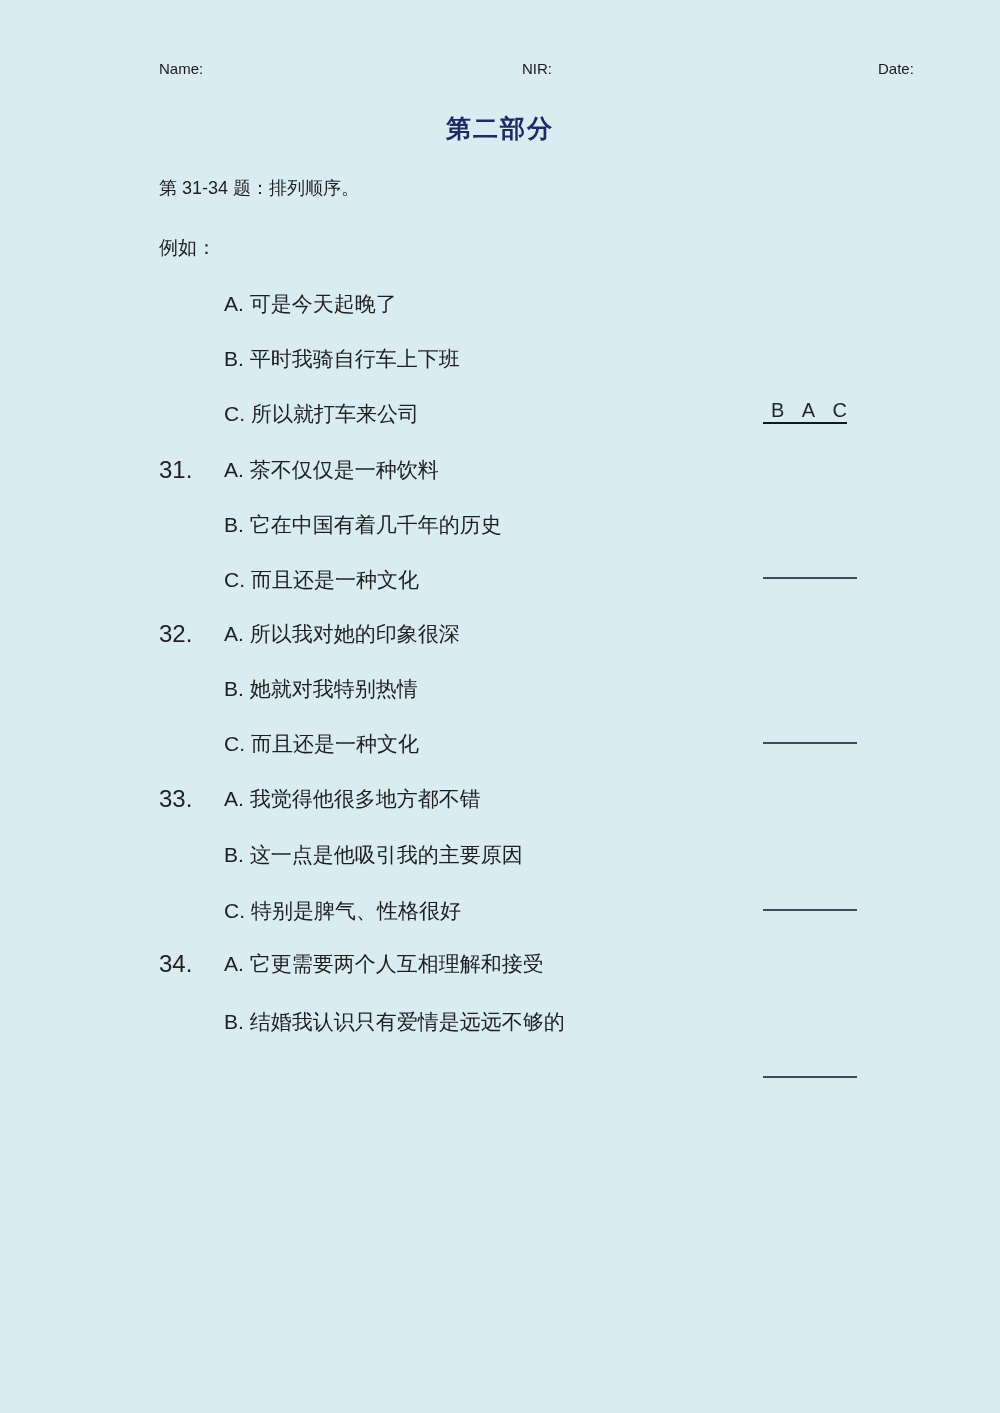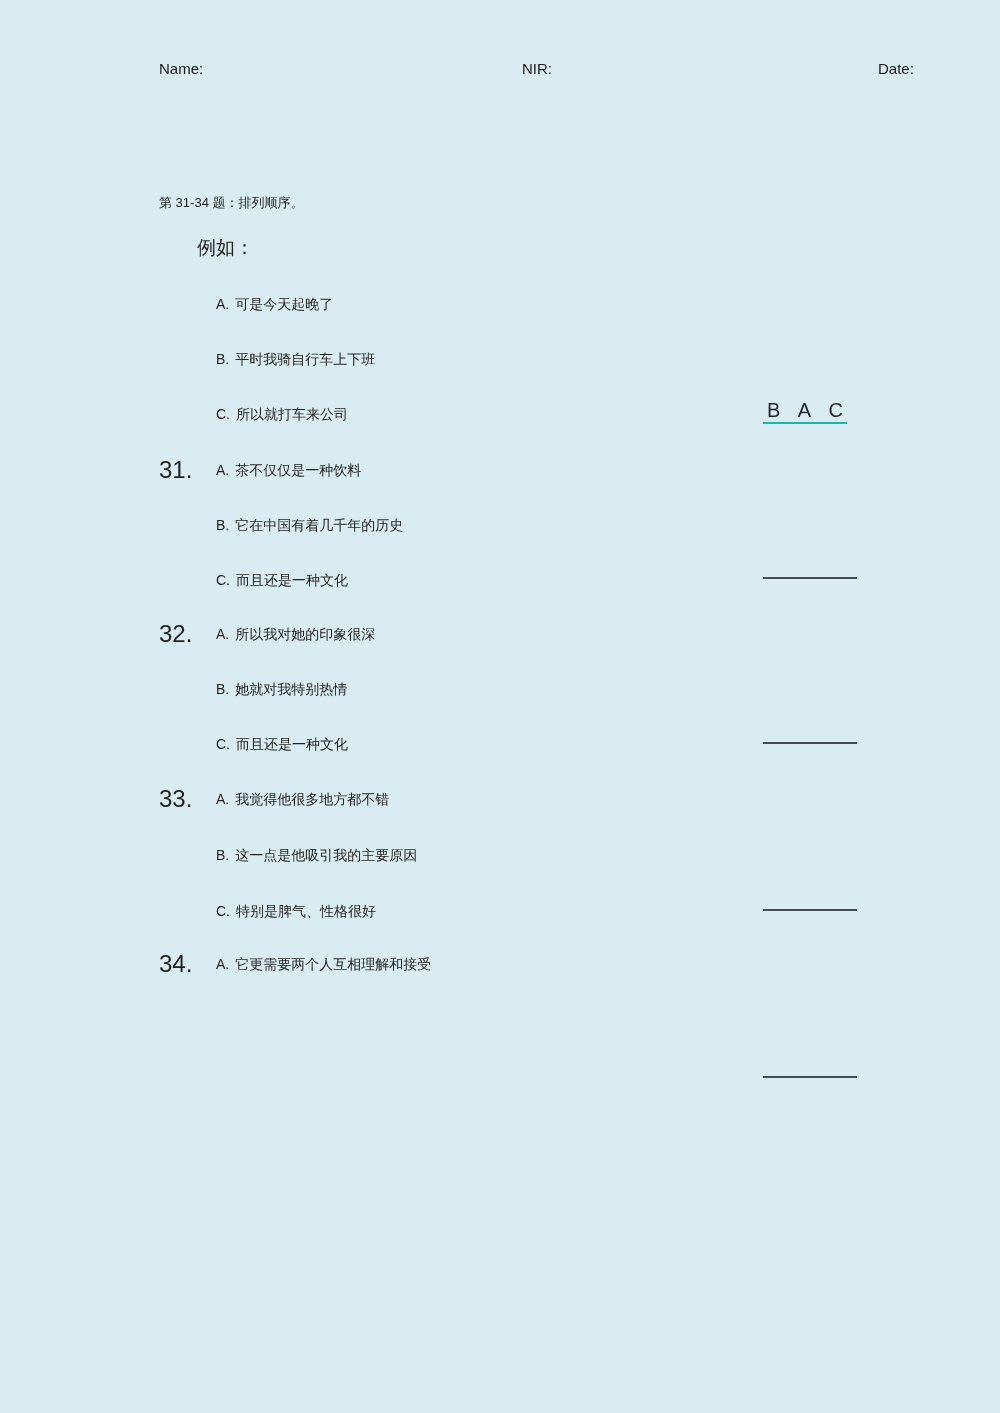--- a/index.html
+++ b/index.html
@@ -35,77 +35,77 @@
     margin: 0;
     text-align: center;
     font-size: 25px;
     font-weight: 700;
     color: #1c2a66;
     letter-spacing: 2px;
   }
   .instruction {
     position: absolute;
     left: 121px;
-    top: 194px;
-    font-size: 13px;
+    top: 176px;
+    font-size: 18px;
   }
   .example-label {
     position: absolute;
     left: 121px;
     top: 235px;
     font-size: 19px;
-    margin-left: 38px;
   }
   .opt {
     position: absolute;
-    left: 178px;
-    font-size: 14px;
+    left: 186px;
+    font-size: 21px;
     line-height: 24px;
     white-space: nowrap;
   }
   .opt .opt-label {
     display: inline-block;
     margin-right: 6px;
   }
   .qnum {
     position: absolute;
     left: 121px;
     font-size: 24px;
     line-height: 24px;
   }
   .answer-key {
     position: absolute;
     left: 725px;
     top: 398px;
     width: 84px;
     height: 24px;
-    text-align: center;
+    text-align: right;
     font-size: 20px;
     line-height: 24px;
     word-spacing: 13px;
     color: #1f242b;
-    border-bottom: 2px solid #14b8a6;
+    border-bottom: 2px solid #0f172a;
   }
   .answer-blank {
     position: absolute;
     left: 725px;
     width: 94px;
     height: 0;
     border-top: 2px solid #3f4b55;
   }
 </style>
 </head>
 <body>
 
 <div class="page">
 
   <span class="hdr hdr-name">Name:</span>
   <span class="hdr hdr-nir">NIR:</span>
   <span class="hdr hdr-date">Date:</span>
 
+  <h1 class="title">第二部分</h1>
 
   <div class="instruction">第 31-34 题：排列顺序。</div>
 
   <div class="example-label">例如：</div>
 
   <div class="opt" style="top:292px">
     <span class="opt-label">A.</span><span class="opt-text">可是今天起晚了</span>
   </div>
   <div class="opt" style="top:347px">
     <span class="opt-label">B.</span><span class="opt-text">平时我骑自行车上下班</span>
@@ -148,15 +148,18 @@
   </div>
   <div class="opt" style="top:899px">
     <span class="opt-label">C.</span><span class="opt-text">特别是脾气、性格很好</span>
   </div>
   <div class="answer-blank" style="top:909px"></div>
 
   <div class="qnum" style="top:952px">34.</div>
   <div class="opt" style="top:952px">
     <span class="opt-label">A.</span><span class="opt-text">它更需要两个人互相理解和接受</span>
   </div>
+  <div class="opt" style="top:1010px">
+    <span class="opt-label">B.</span><span class="opt-text">结婚我认识只有爱情是远远不够的</span>
+  </div>
   <div class="answer-blank" style="top:1076px"></div>
 
 </div>
 
 </body></html>

